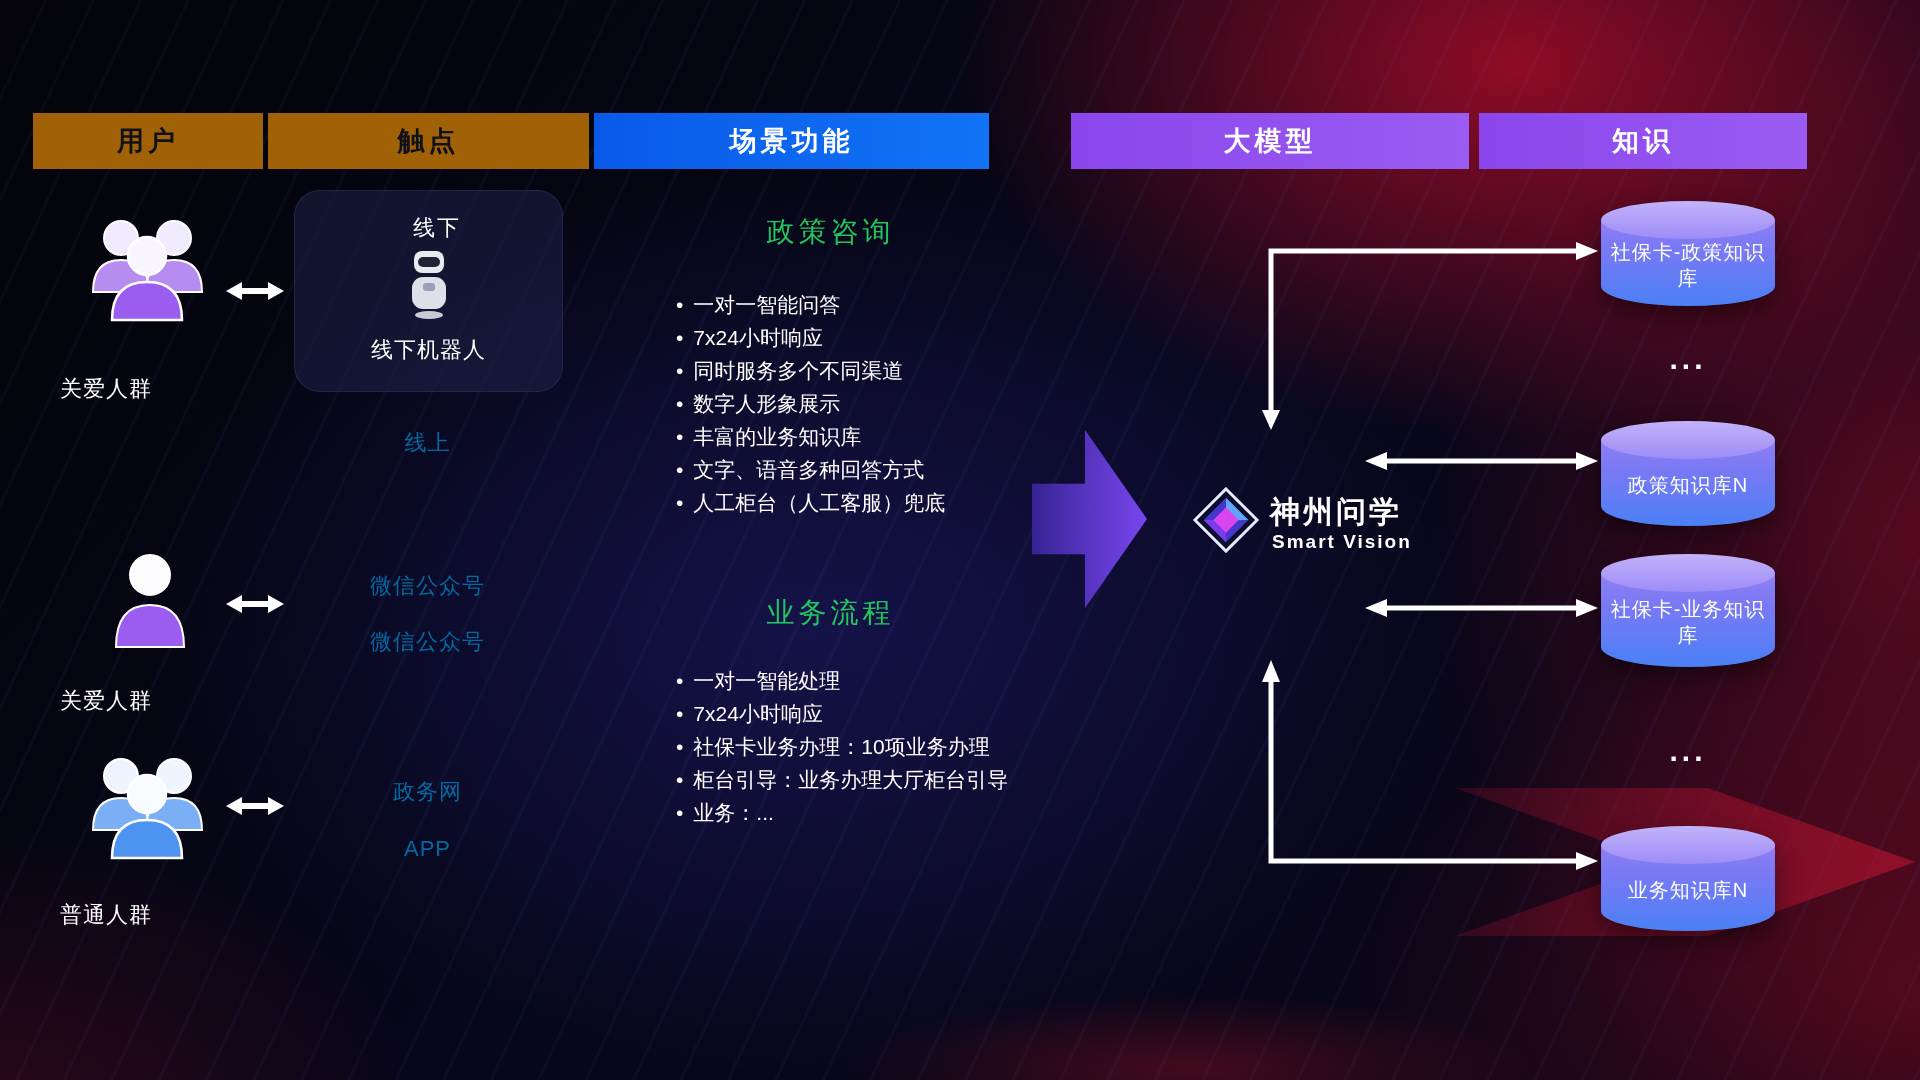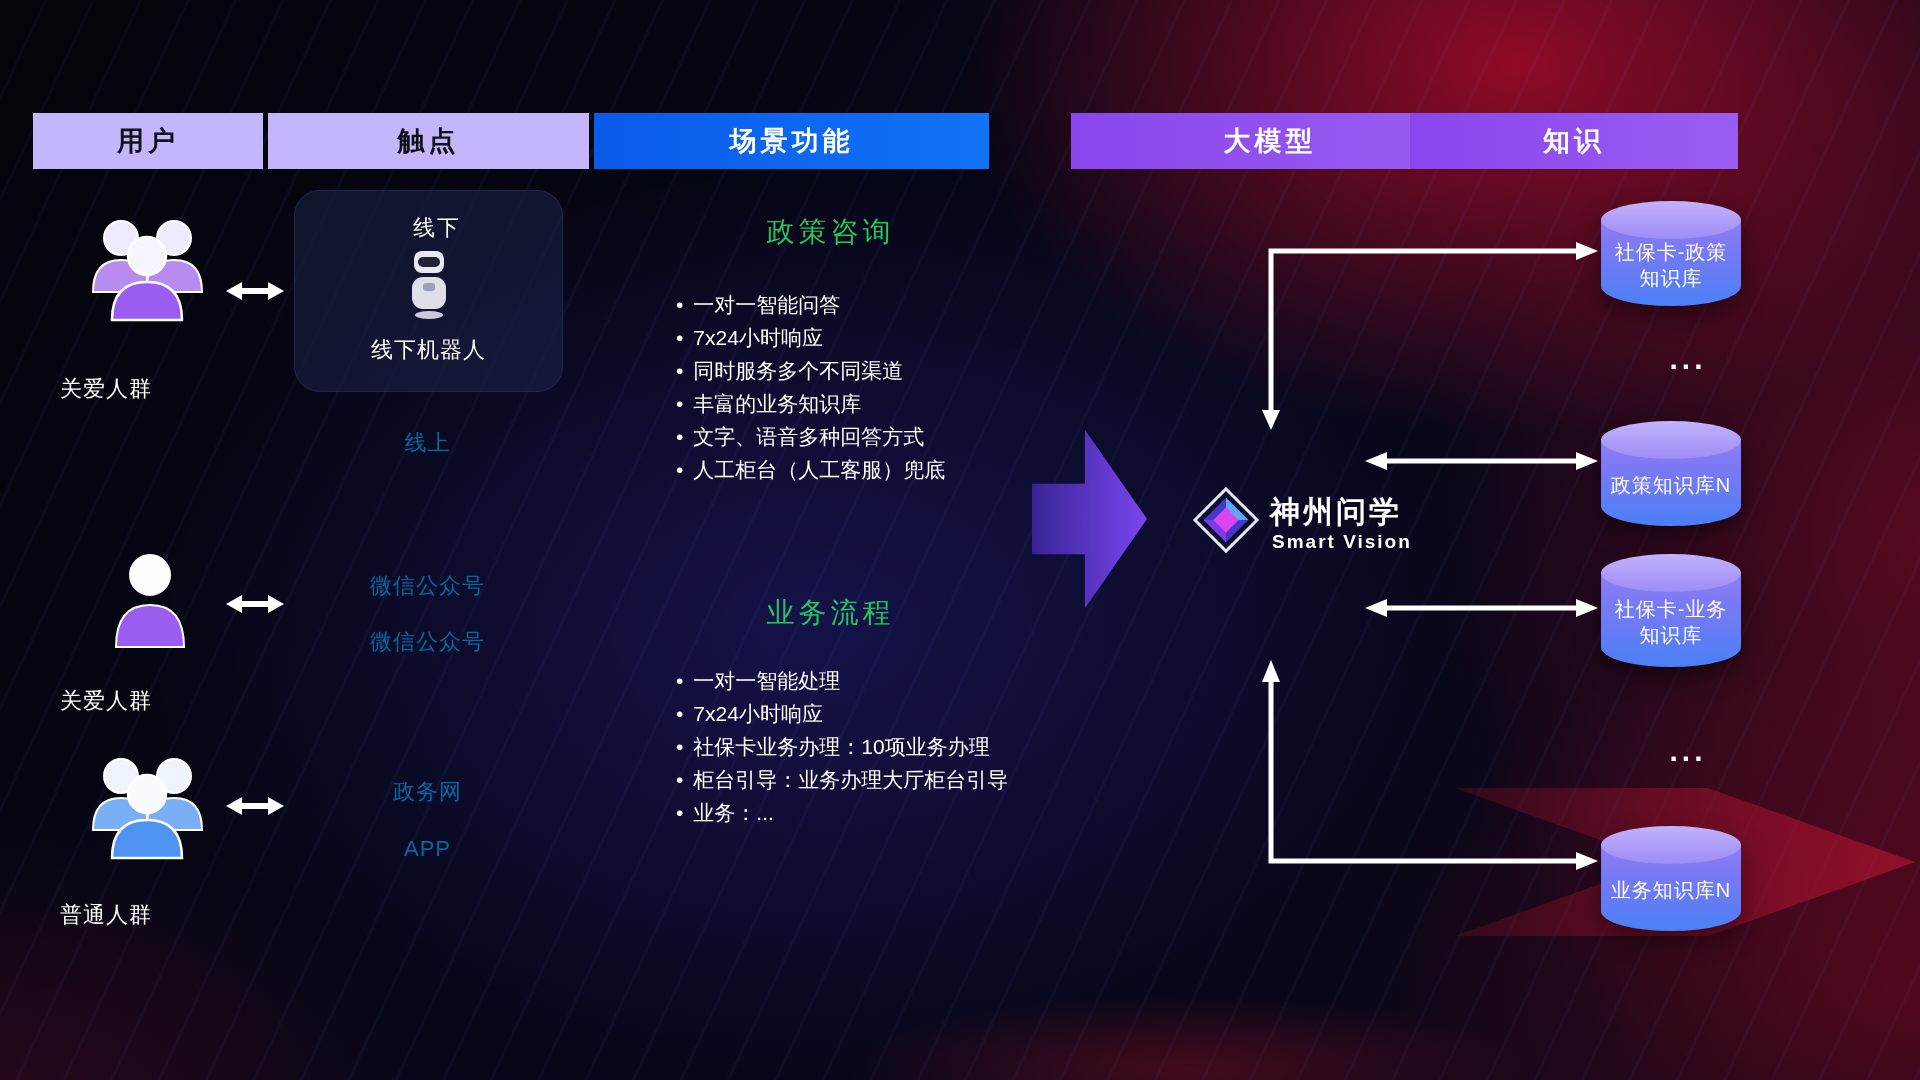--- a/index.html
+++ b/index.html
@@ -22,21 +22,21 @@
       rgba(110,130,255,.055) 40px, rgba(110,130,255,.055) 43px);}
   .bg-chevron{position:absolute;left:1455px;top:788px;width:460px;height:148px;z-index:1;
     background:linear-gradient(90deg, rgba(130,13,35,.30), rgba(190,20,50,.60));
     clip-path:polygon(0 0,55% 0,100% 50%,55% 100%,0 100%,45% 50%);}
 
   .content{position:absolute;inset:0;z-index:2;}
 
   
   .hdr{position:absolute;top:113px;height:56px;display:flex;align-items:center;
        justify-content:center;font-size:27px;font-weight:bold;letter-spacing:4px;}
-  .hdr-white{background:#c4b5fd;color:#101018;}
+  .hdr-white{background:#a16207;color:#101018;}
   .hdr-blue{background:linear-gradient(90deg,#0a5ae9,#1173f5);color:#fff;}
   .hdr-purple{background:linear-gradient(90deg,#8a46ec,#9a5cf2);color:#fff;}
 
   
   .lbl{position:absolute;color:#fff;font-size:22px;letter-spacing:1px;margin-top:40px;}
   .icon-wrap{position:absolute;}
 
   
   .offline-box{position:absolute;left:294px;top:190px;width:267px;height:200px;
     background:rgba(30,34,72,.55);border:1px solid rgba(120,130,220,.15);
@@ -63,21 +63,21 @@
     clip-path:polygon(0% 31%,46% 31%,46% 2%,100% 50%,46% 98%,46% 69%,0% 69%);
     filter:drop-shadow(0 0 32px rgba(110,60,240,.45));}
 
   
   .model-name{position:absolute;left:1270px;top:492px;color:#fff;font-size:30px;
     font-weight:bold;letter-spacing:3px;}
   .model-sub{position:absolute;left:1272px;top:531px;color:#fff;font-size:19px;
     font-weight:600;letter-spacing:2px;}
 
   
-  .db{position:absolute;left:1601px;width:140px;
+  .db{position:absolute;left:1601px;width:174px;
     background:linear-gradient(180deg,#9a82f5 0%,#7a79f4 45%,#4a80f5 100%);
     border-radius:50% / 20px;box-shadow:0 10px 26px rgba(0,0,0,.45);}
   .db-top{position:absolute;top:-1px;left:0;right:0;height:38px;border-radius:50%;
     background:linear-gradient(180deg,#c3b2fa 0%,#9d8cf7 100%);}
   .db-label{position:absolute;left:8px;right:8px;top:30px;bottom:8px;display:flex;
     align-items:center;justify-content:center;text-align:center;color:#fff;
     font-size:20px;line-height:1.3;letter-spacing:1px;}
   .kb-dots{position:absolute;left:1601px;width:174px;text-align:center;color:#fff;
     font-size:30px;font-weight:bold;letter-spacing:4px;}
 
@@ -90,21 +90,21 @@
   <div class="bg-base"></div>
   <div class="bg-streaks"></div>
   <div class="bg-chevron"></div>
 
   <div class="content">
 
     <div class="hdr hdr-white" style="left:33px;width:230px">用户</div>
     <div class="hdr hdr-white" style="left:268px;width:321px">触点</div>
     <div class="hdr hdr-blue" style="left:594px;width:395px">场景功能</div>
     <div class="hdr hdr-purple" style="left:1071px;width:398px">大模型</div>
-    <div class="hdr hdr-purple" style="left:1410px;width:328px">知识</div>
+    <div class="hdr hdr-purple" style="left:1479px;width:328px">知识</div>
 
     <div class="icon-wrap" style="left:85px;top:212px">
       <svg width="125" height="112" viewBox="0 0 125 112">
         <circle cx="36" cy="26" r="17" fill="#efeafe" stroke="#ffffff" stroke-width="2"></circle>
         <path d="M8 80 q0 -32 28 -32 q28 0 28 32 z" fill="#b78cf0" stroke="#ffffff" stroke-width="2"></path>
         <circle cx="89" cy="26" r="17" fill="#efeafe" stroke="#ffffff" stroke-width="2"></circle>
         <path d="M61 80 q0 -32 28 -32 q28 0 28 32 z" fill="#b78cf0" stroke="#ffffff" stroke-width="2"></path>
         <circle cx="62" cy="44" r="19" fill="#f8f5ff" stroke="#ffffff" stroke-width="2.5"></circle>
         <path d="M27 108 q0 -38 35 -38 q35 0 35 38 z" fill="#9b5cf0" stroke="#ffffff" stroke-width="2.5"></path>
       </svg>
@@ -148,20 +148,21 @@
     <div class="touch-item" style="top:571px">微信公众号</div>
     <div class="touch-item" style="top:627px">微信公众号</div>
     <div class="touch-item" style="top:777px">政务网</div>
     <div class="touch-item" style="top:836px">APP</div>
 
     <div class="scene-title" style="top:213px">政策咨询</div>
     <ul class="bullets" style="top:288px">
       <li>一对一智能问答</li>
       <li>7x24小时响应</li>
       <li>同时服务多个不同渠道</li>
+      <li>数字人形象展示</li>
       <li>丰富的业务知识库</li>
       <li>文字、语音多种回答方式</li>
       <li>人工柜台（人工客服）兜底</li>
     </ul>
 
     <div class="scene-title" style="top:594px">业务流程</div>
     <ul class="bullets" style="top:664px">
       <li>一对一智能处理</li>
       <li>7x24小时响应</li>
       <li>社保卡业务办理：10项业务办理</li>

